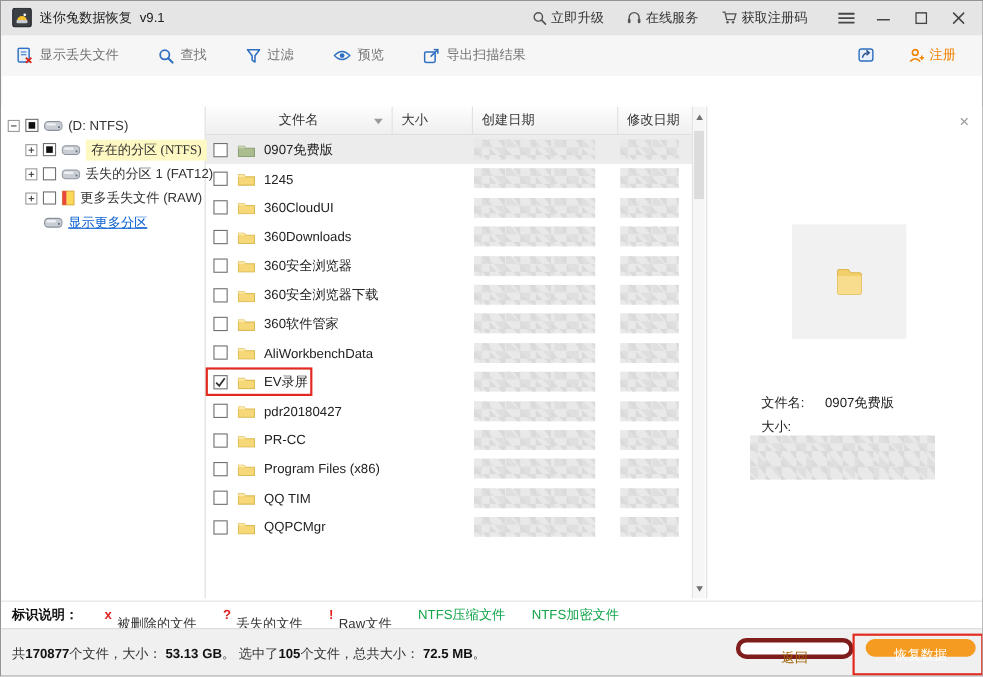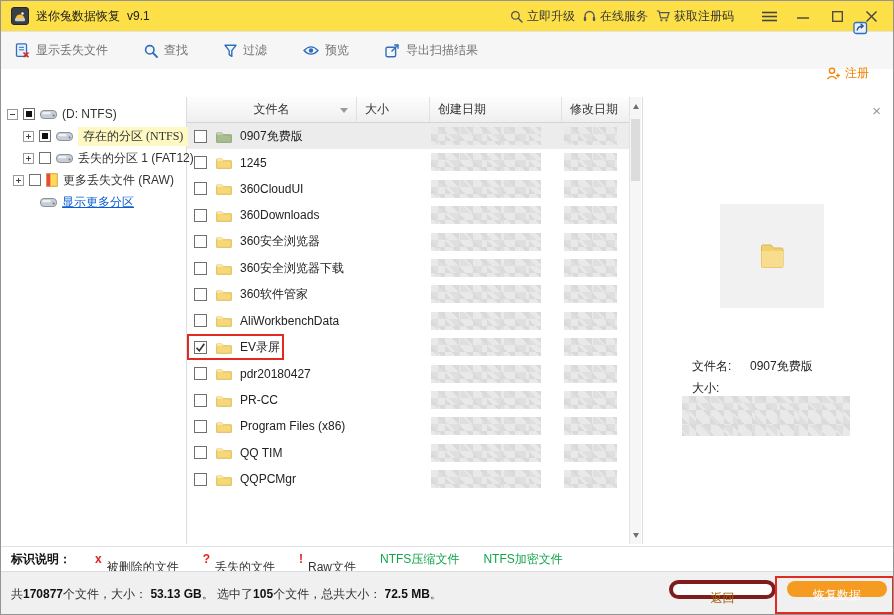--- a/index.html
+++ b/index.html
@@ -3,33 +3,33 @@
 <meta charset="utf-8">
 <style>
   * { margin:0; padding:0; box-sizing:border-box; }
   html,body { background:#cfcfcf; }
   .window {
     position:relative; width:894px; height:615px; background:#fff;
     border:1px solid #949494; overflow:hidden;
     font-family:"Liberation Sans","DejaVu Sans",sans-serif; font-size:12px; color:#333;
   }
   
-  .titlebar { position:absolute; top:0; left:0; right:0; height:30px; background:#fde047;
+  .titlebar { position:absolute; top:0; left:0; right:0; height:30px; background:#e5e5e5;
     display:flex; align-items:center; padding:4px 10px; gap:7px; }
   .app-title { color:#222; }
-  .tb-menu { margin-left:auto; display:flex; align-items:center; gap:8px; }
+  .tb-menu { margin-left:auto; display:flex; align-items:center; gap:21px; }
   .menu-item { display:flex; align-items:center; gap:4px; color:#333; cursor:pointer; }
   .win-controls { display:flex; align-items:center; gap:18px; margin-left:20px; padding-right:4px; }
   .win-btn { display:flex; align-items:center; justify-content:center; width:16px; height:16px; cursor:pointer; }
   
   .toolbar { position:absolute; top:30px; left:0; right:0; height:38px; background:#f6f6f6;
     border-top:1px solid #e3e3e3; display:flex; align-items:center; padding:0 14px; }
   .toolbar-left { display:flex; align-items:center; gap:36px; }
   .tb-btn { display:flex; align-items:center; gap:6px; cursor:pointer; color:#737373; }
-  .toolbar-right { margin-left:auto; display:flex; align-items:flex-end; gap:30px; padding-right:10px;flex-direction:column; }
+  .toolbar-right { margin-left:auto; display:flex; align-items:flex-start; gap:30px; padding-right:10px; }
   .register-btn { display:flex; align-items:center; gap:4px; color:#f08200; cursor:pointer; }
   
   .tabrow { position:absolute; top:68px; left:0; right:0; height:28px; background:#e9e9e9;
     border-top:1px solid #d8d8d8; display:flex; align-items:flex-end; padding-left:9px; }
   .tab { width:86px; height:26px; line-height:25px; text-align:center; background:#e9e9e9;
     border:1px solid #c9c9c9; border-bottom:none; cursor:pointer; color:#333; }
   .tab.active { background:#fff; position:relative; z-index:3; height:27px; margin-bottom:-1px; }
   .tab.inactive { border-left:none; }
   
   .main { position:absolute; top:96px; left:0; right:0; bottom:70px; background:#fff; }
@@ -296,21 +296,21 @@
           <span class="tree-cb "></span>
           <span class="icon">
             <svg width="17" height="11">
               <rect x="0.5" y="1.5" width="16" height="8" rx="3.5" fill="#c9cdd4" stroke="#8b939e"></rect>
               <rect x="2.2" y="3" width="8.6" height="2.2" rx="1.1" fill="#eef1f5"></rect>
               <circle cx="13.6" cy="6.6" r="1" fill="#6f7780"></circle>
             </svg>
           </span>
           <span class="tree-label">丢失的分区 1 (FAT12)</span>
         </div>
-        <div class="tree-item" style="padding-left: 12px;">
+        <div class="tree-item" style="padding-left: 22px;">
           <span class="expand-box plus"></span>
           <span class="tree-cb "></span>
           <span class="icon">
             <svg width="12" height="14">
               <rect x="0.7" y="0.7" width="10.6" height="12.6" fill="#ffd957" stroke="#d9a73e"></rect>
               <rect x="0.7" y="0.7" width="3.6" height="12.6" fill="#e8483f"></rect>
             </svg>
           </span>
           <span class="tree-label">更多丢失文件 (RAW)</span>
         </div>

